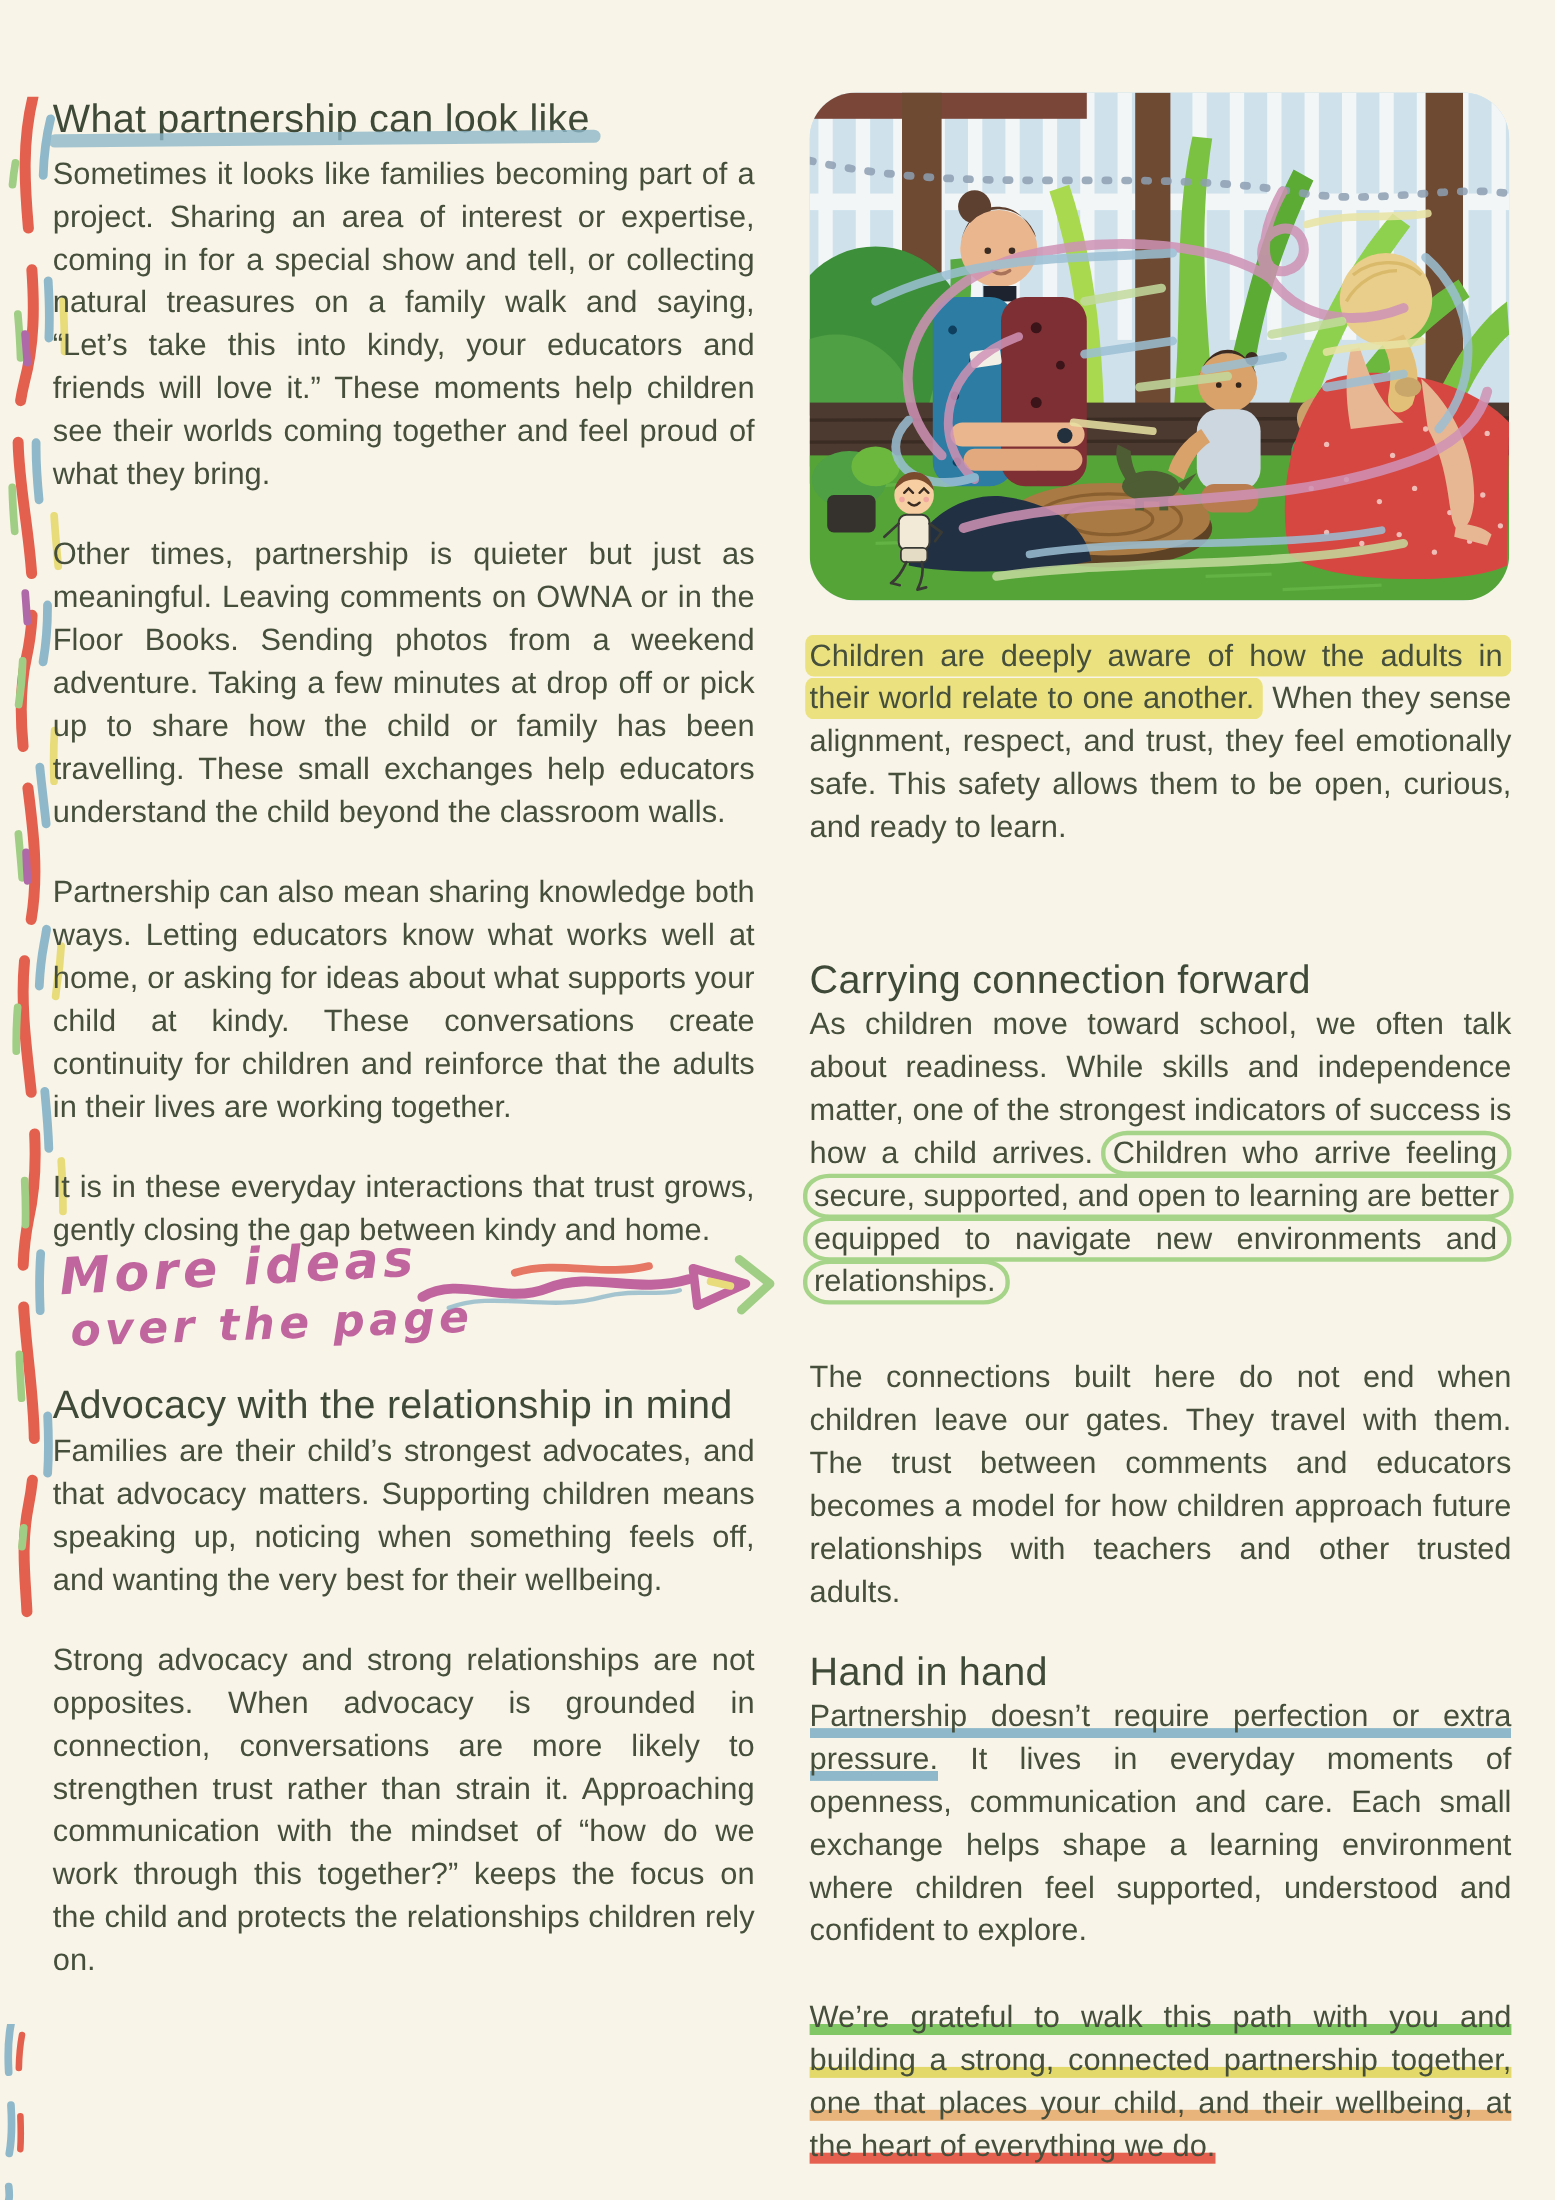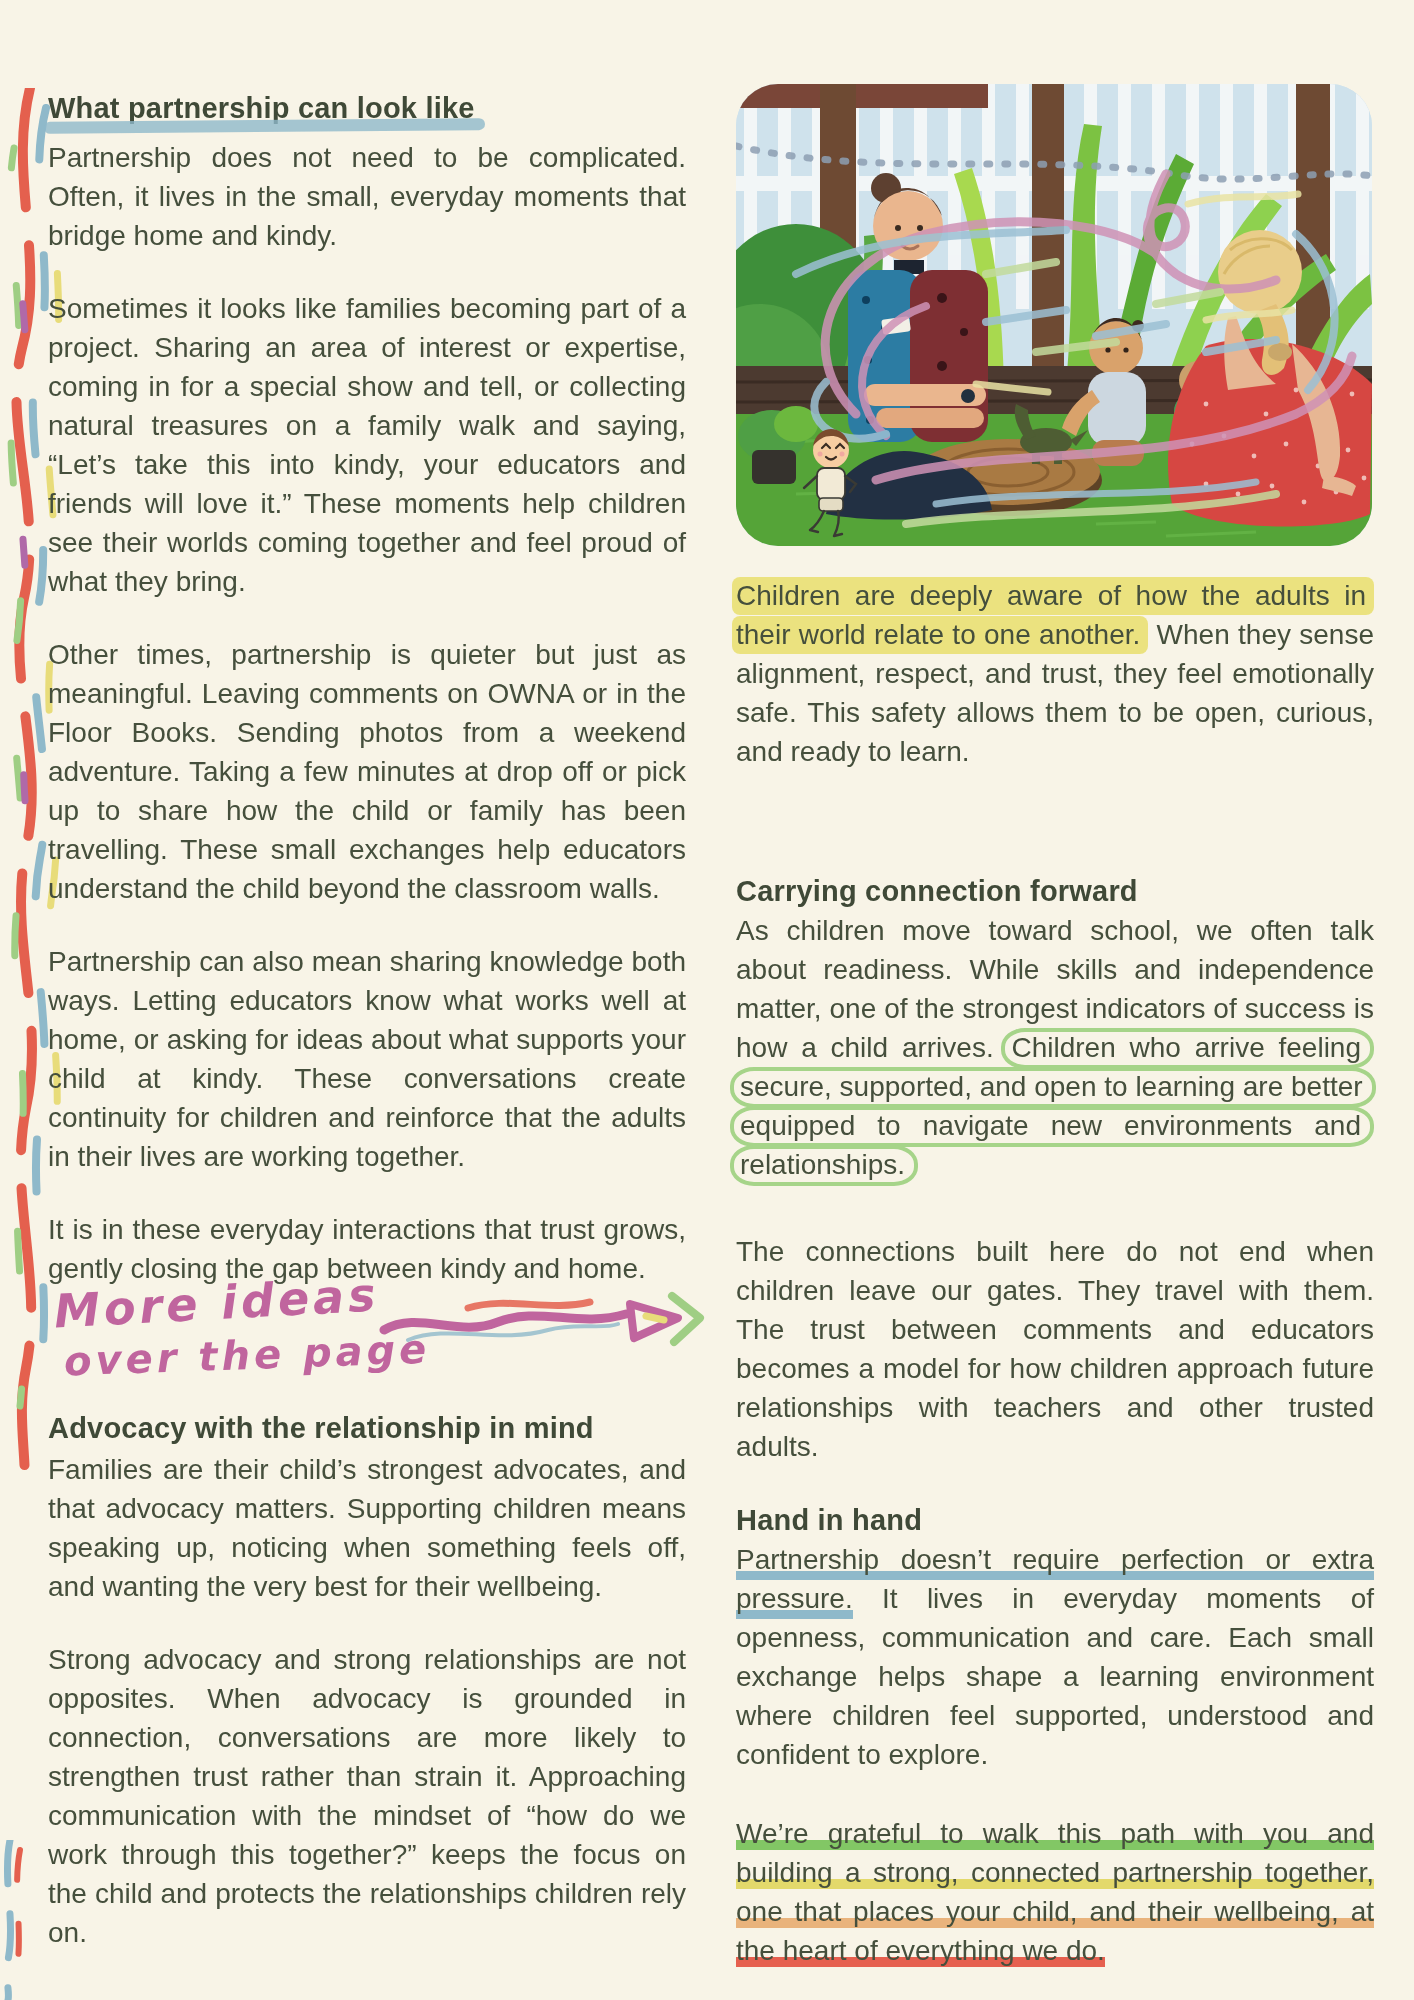--- a/index.html
+++ b/index.html
@@ -9,21 +9,21 @@
     background:#f8f4e7;
     font-family:"Liberation Sans", sans-serif;
     color:#454f3c;
     overflow:hidden;
   }
   
   .col{position:absolute;font-size:28px;line-height:39px;text-align:justify;}
   .col-left{left:48px;top:88px;width:638px;}
   .col-right{left:736px;top:576px;width:638px;}
   .col p{margin:0 0 34px 0;}
-  h2{font-size:29px;line-height:40px;margin:0;font-weight:bold;color:#3f4937;letter-spacing:.2px;}
+  h2{font-size:36px;line-height:40px;margin:0;font-weight:normal;color:#3f4937;letter-spacing:.2px;}
   .h1-wrap{position:relative;display:inline-block;margin-bottom:10px;}
   .h1-underline{
     position:absolute;left:-4px;right:-10px;bottom:-4px;height:12px;
     background:var(--u-blue,#8fb9ca);border-radius:7px;opacity:.8;
     transform:rotate(-.5deg);
   }
   .spacer-top{margin-top:100px;}
   
   .hl{
     background:var(--hl-yellow,#ebe27f);
@@ -88,21 +88,20 @@
     <path d="M10,0 C2,40 16,80 8,120 C5,140 10,152 8,160" stroke="#8fb9ca" stroke-width="7" stroke-linecap="round" stroke-dasharray="44 30"></path>
     <path d="M20,10 C12,52 24,92 16,134" stroke="#e4604e" stroke-width="6" stroke-linecap="round" stroke-dasharray="30 44"></path>
   </svg>
 
   <div class="col col-left">
     <span class="h1-wrap">
       <h2>What partnership can look like</h2>
       <span class="h1-underline"></span>
     </span>
 
-    <p>Partnership does not need to be complicated. Often, it lives in the small, everyday moments that bridge home and kindy.</p>
     <p>Sometimes it looks like families becoming part of a project. Sharing an area of interest or expertise, coming in for a special show and tell, or collecting natural treasures on a family walk and saying, “Let’s take this into kindy, your educators and friends will love it.” These moments help children see their worlds coming together and feel proud of what they bring.</p>
     <p>Other times, partnership is quieter but just as meaningful. Leaving comments on OWNA or in the Floor Books. Sending photos from a weekend adventure. Taking a few minutes at drop off or pick up to share how the child or family has been travelling. These small exchanges help educators understand the child beyond the classroom walls.</p>
     <p>Partnership can also mean sharing knowledge both ways. Letting educators know what works well at home, or asking for ideas about what supports your child at kindy. These conversations create continuity for children and reinforce that the adults in their lives are working together.</p>
     <p style="margin-bottom:10px">It is in these everyday interactions that trust grows, gently closing the gap between kindy and home.</p>
 
     <div class="note">
       <div class="note-line note-line1">More ideas</div>
       <div class="note-line note-line2">over the page</div>
       <svg class="note-arrow" width="330" height="100" viewBox="0 0 330 100" fill="none">
         <path d="M6,56 C40,36 80,64 120,48 C160,32 200,54 248,40" stroke="#c0659e" stroke-width="9" stroke-linecap="round"></path>

